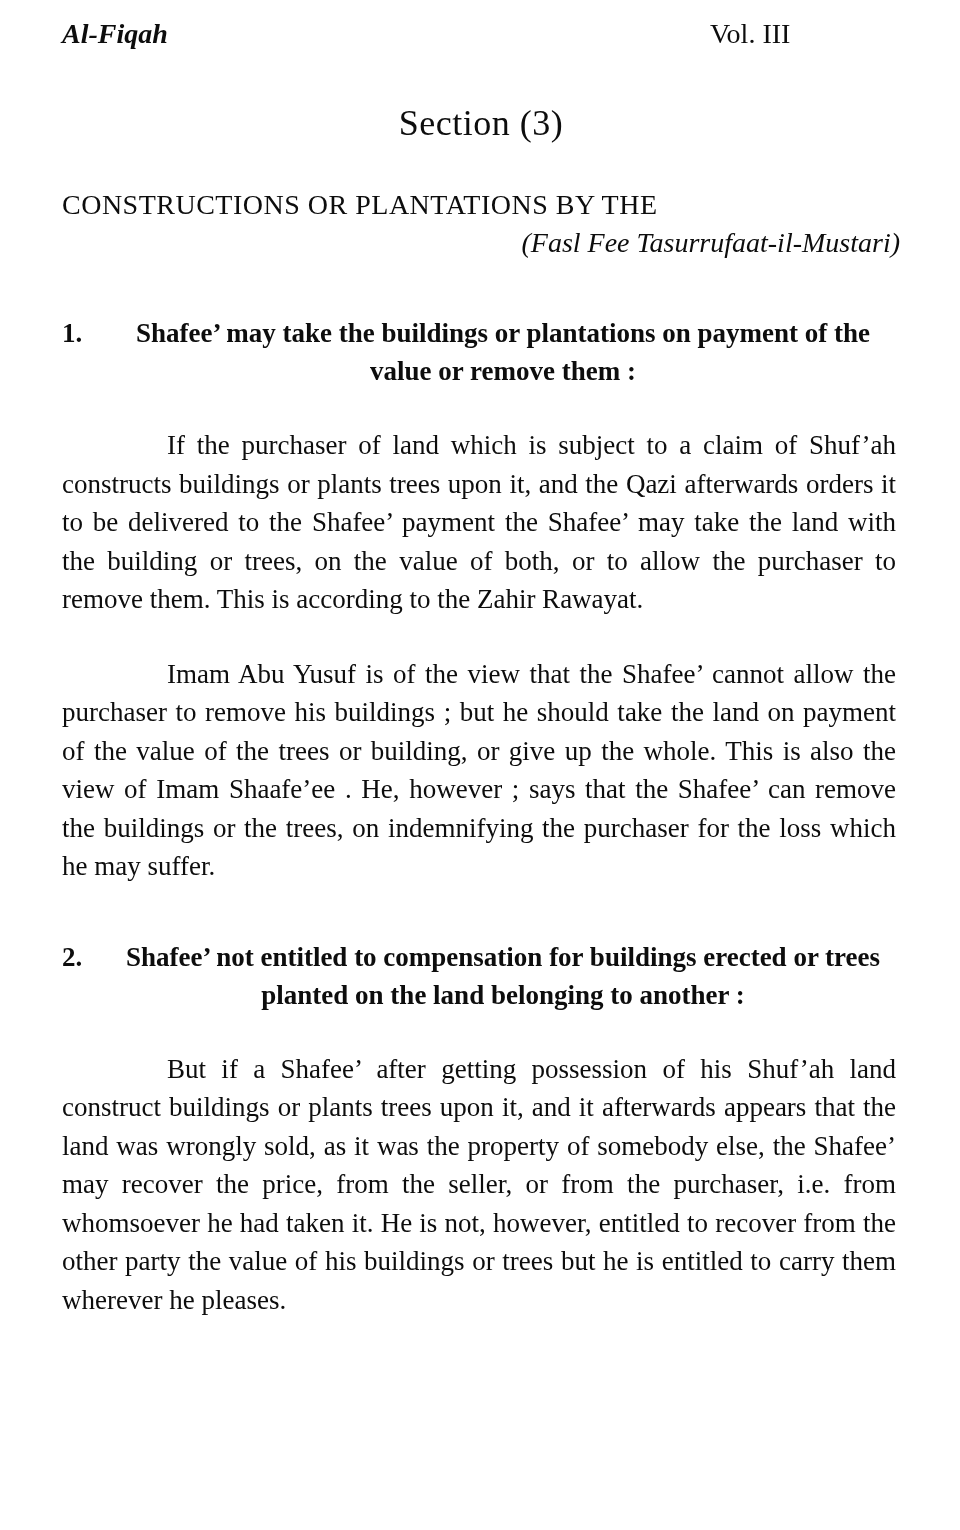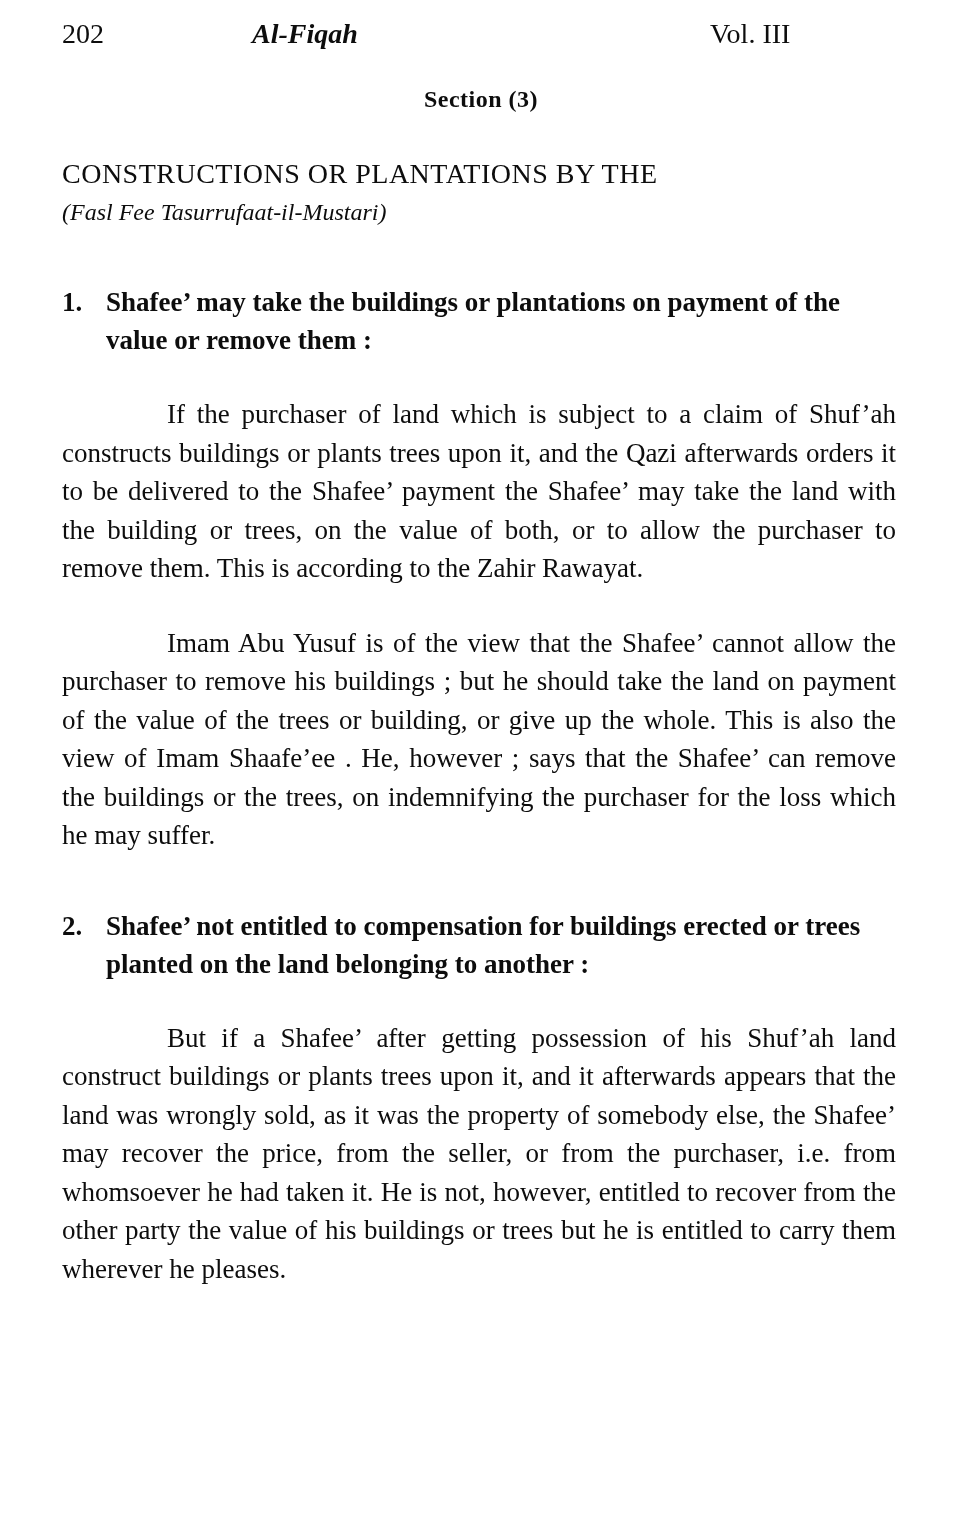--- a/index.html
+++ b/index.html
@@ -21,65 +21,64 @@
   .running-header {
     display: flex;
     align-items: baseline;
     font-size: 28px;
   }
   .running-header .pg   { width: 190px; text-align: left; }
   .running-header .bt   { flex: 1; text-align: left; font-weight: bold; font-style: italic; }
   .running-header .vol  { width: 190px; text-align: left; }
 
   .section-label {
-    margin-top: 36px;
+    margin-top: 52px;
     text-align: center;
-    font-weight: bold;
-    font-size: 24px;
+    font-weight: normal;
+    font-size: 36px;
     letter-spacing: 0.5px;
   }
   .chapter-title {
     margin-top: 42px;
     font-size: 28px;
     line-height: 38px;
     letter-spacing: 0.5px;
   }
   .chapter-subtitle {
-    text-align: left;
+    text-align: right;
     font-style: italic;
-    font-size: 24px;
+    font-size: 28px;
     line-height: 38px;
   }
 
   .num-heading {
     display: flex;
     font-weight: bold;
     font-size: 27px;
     line-height: 38px;
     margin-top: 52px;
     text-align: left;
   }
   .num-heading .num { flex: none; width: 44px; }
-  .num-heading .txt { flex: 1; }
+  .num-heading .txt { flex: 1; text-align: center; }
 
   .para {
     font-size: 27px;
     line-height: 38.5px;
     text-align: justify;
     text-indent: 105px;
     margin: 36px 4px 0 0;
   }
 </style>
 </head>
 <body>
 
 <div class="page">
 
   <div class="running-header">
-    <span class="pg">202</span>
     <span class="bt">Al-Fiqah</span>
     <span class="vol">Vol. III</span>
   </div>
 
   <div class="section-label">Section (3)</div>
 
   <div class="chapter-title">
     <div>CONSTRUCTIONS OR PLANTATIONS BY THE</div>
   </div>
   <div class="chapter-subtitle">(Fasl Fee Tasurrufaat-il-Mustari)</div>

